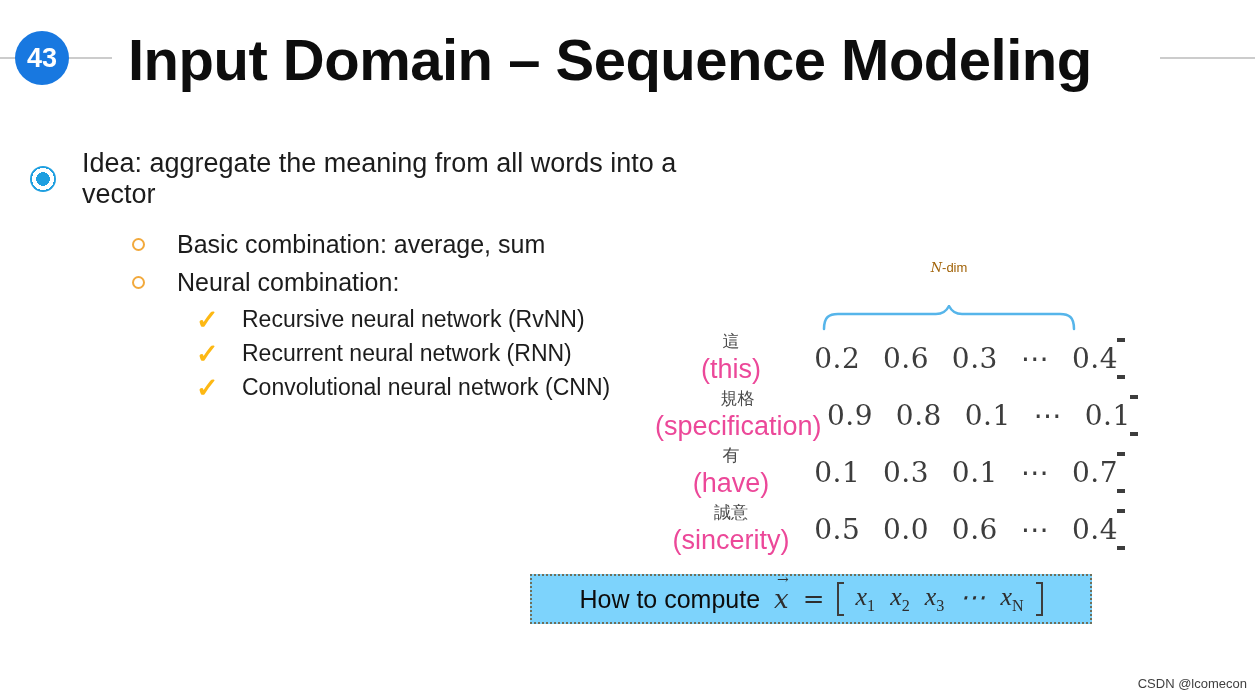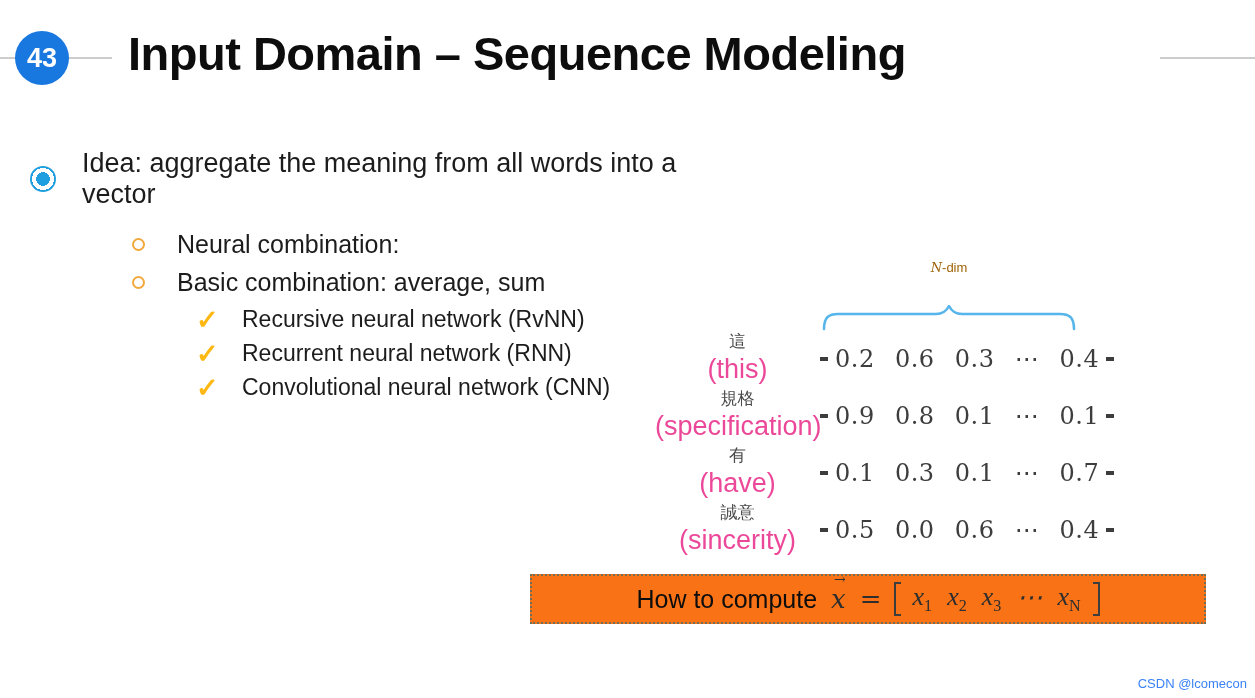--- a/index.html
+++ b/index.html
@@ -11,21 +11,21 @@
   
   .header-line { position:absolute; left:0; right:0; top:57px; height:2px; background:#cccccc; }
   .slide-num {
     position:absolute; left:15px; top:31px; width:54px; height:54px; border-radius:50%;
     background:#1878e0; color:#ffffff; font-size:27px; font-weight:bold;
     display:flex; align-items:center; justify-content:center;
   }
   .title {
     position:absolute; left:112px; top:26px; width:1048px; height:66px;
     background:#ffffff; padding-left:16px;
-    font-size:47px; font-weight:bold; color:#0d0d0d; letter-spacing:-0.5px;
+    font-size:58px; font-weight:bold; color:#0d0d0d; letter-spacing:-0.5px;
     white-space:nowrap;
   }
   
   .bullets { position:absolute; left:30px; top:148px; width:660px; }
   .b-item { display:flex; align-items:center; margin-bottom:20px;justify-content:center; }
   .dot-blue {
     width:26px; height:26px; border-radius:50%; flex:0 0 26px; margin-right:26px;
     background:radial-gradient(circle, #1f9fe0 0 37%, #ffffff 37% 60%, #1f9fe0 60% 100%);
   }
   .b-text { font-size:27px; color:#1c1c1c; }
@@ -50,78 +50,78 @@
     font-size:13px; color:#a16207;
   }
   .ndim .nvar { font-family:"DejaVu Serif", serif; font-style:italic; }
   .brace { position:absolute; left:167px; top:55px; width:254px; height:26px; }
   .rows { position:absolute; left:0; top:80px; width:470px; }
   .w-row { display:flex; align-items:center; height:57px; }
   .w-label { width:165px; text-align:center; line-height:1.2; }
   .w-word { font-size:17px; color:#4a4a4a; }
   .w-gloss { font-size:27px; color:#ec4899; }
   .vector {
-    display:flex; align-items:center; margin-left:0px; height:42px;
-    font-family:"DejaVu Serif", serif; font-size:24px; color:#3d3d3d;
+    display:flex; align-items:flex-end; margin-left:0px; height:42px;
+    font-family:"DejaVu Serif", serif; font-size:28px; color:#3d3d3d;flex-direction:column;
   }
   .brk { width:8px; }
   .brk-l { border-left:2.5px solid #3d3d3d; border-top:2.5px solid #3d3d3d; border-bottom:2.5px solid #3d3d3d; }
   .brk-r { border-right:2.5px solid #3d3d3d; border-top:2.5px solid #3d3d3d; border-bottom:2.5px solid #3d3d3d; }
   .v-vals {
     display:flex; align-items:center; padding:0 7px;
     white-space:pre; word-spacing:2px; letter-spacing:0.5px;
   }
   
   .hl-box {
-    position:absolute; left:530px; top:574px; width:676px; height:50px;
-    background:#f97316; border:2px dotted #6f6f5a;
+    position:absolute; left:530px; top:574px; width:562px; height:50px;
+    background:#7dd3fc; border:2px dotted #6f6f5a;
     display:flex; align-items:center; justify-content:center; gap:14px;
   }
   .hl-label { font-size:25px; color:#0d0d0d; }
   .formula {
     display:flex; align-items:center; gap:6px;
     font-family:"DejaVu Serif", serif; font-size:26px; color:#2e2e2e;
   }
   .vec-sym { position:relative; font-style:italic; margin-right:2px; }
   .vec-arrow {
     position:absolute; top:-13px; left:3px; font-size:14px; font-style:normal; color:#2e2e2e;
   }
   .equals { margin:0 6px; font-style:normal; }
   .f-brk { height:34px; }
   .f-brk.brk { width:7px; }
   .terms { display:flex; align-items:center; gap:15px; padding:0 6px; }
   .term { font-style:italic;font-family:Liberation Serif, serif; }
   .term sub { font-size:0.62em; font-style:normal; }
   
   .watermark {
-    position:absolute; right:8px; bottom:7px; font-size:13px; color:#3b82f6;
+    position:absolute; right:8px; bottom:7px; font-size:13px; color:#404040;
   }
 </style>
 </head>
 <body>
 
 <div class="slide">
 
   <div class="header-line"></div>
   <div class="title">Input Domain – Sequence Modeling</div>
   <div class="slide-num">43</div>
 
   <div class="bullets">
     <div class="b-item">
       <span class="dot-blue"></span>
       <span class="b-text">Idea: aggregate the meaning from all words into a vector</span>
     </div>
     <div class="subs">
       <div class="s-item">
         <span class="ring-orange"></span>
-        <span class="s-text">Neural combination:</span>
+        <span class="s-text">Basic combination: average, sum</span>
       </div>
       <div class="s-item">
         <span class="ring-orange"></span>
-        <span class="s-text">Basic combination: average, sum</span>
+        <span class="s-text">Neural combination:</span>
       </div>
     </div>
     <div class="checks">
       <div class="c-item">
         <span class="check-glyph">✓</span>
         <span class="c-text">Recursive neural network (RvNN)</span>
       </div>
       <div class="c-item">
         <span class="check-glyph">✓</span>
         <span class="c-text">Recurrent neural network (RNN)</span>

